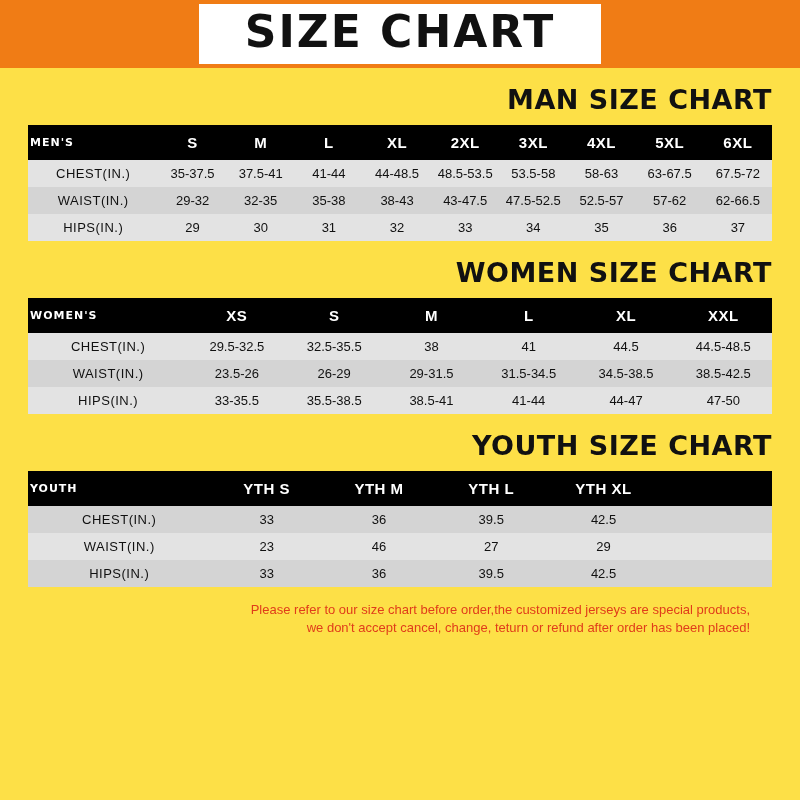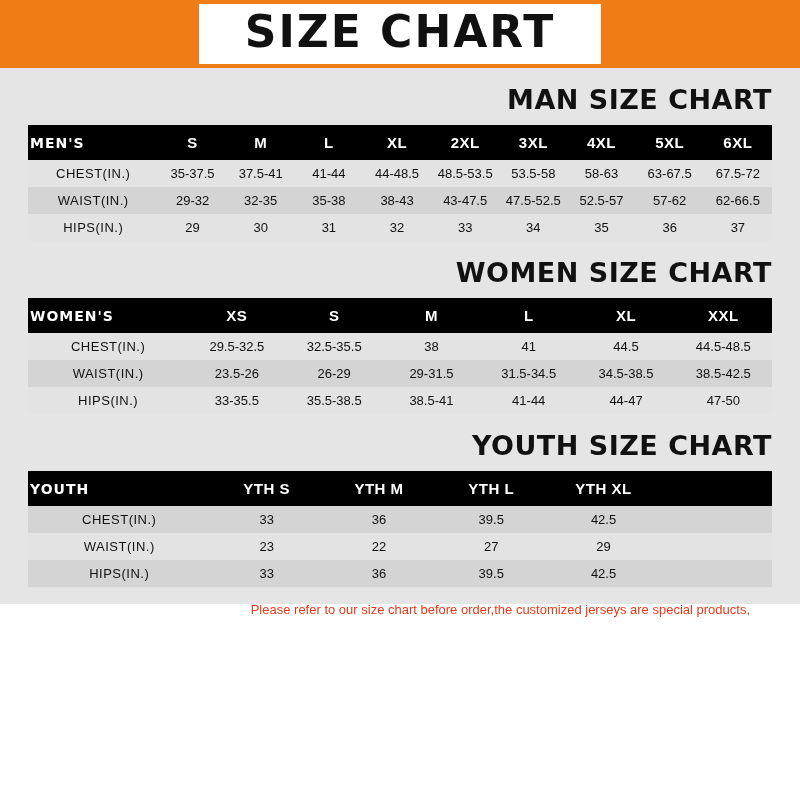--- a/index.html
+++ b/index.html
@@ -9,23 +9,23 @@
   body {
     width: 800px;
     height: 800px;
     background: #ffffff;
     font-family: "Liberation Sans", sans-serif;
     overflow: hidden;
   }
   .page {
     position: relative;
     width: 800px;
-    height: 604px;
+    height: 800px;
     box-sizing: border-box;
-    background: #e5e5e5;
+    background: #fde047;
   }
   
   .header-band {
     position: relative;
     height: 68px;
     background: #f07c15;
     display: flex;
     align-items: center;
     justify-content: center;
   }
@@ -81,21 +81,21 @@
   table.size-table thead th {
     color: #ffffff;
     font-weight: bold;
     font-size: 15px;
     padding: 9px 2px;
     letter-spacing: 0.5px;
   }
   table.size-table thead th.row-head {
     text-align: left;
     font-family: "DejaVu Sans", sans-serif;
-    font-size: 14px;
+    font-size: 11px;
     letter-spacing: 1px;
   }
   table.size-table tbody tr.band-light {
     background: #e3e3e3;
   }
   table.size-table tbody tr.band-mid {
     background: #d4d4d4;
   }
   table.size-table tbody td.row-head {
     font-size: 13px;
@@ -242,34 +242,35 @@
           <td class="row-head">CHEST(IN.)</td>
           <td>33</td>
           <td>36</td>
           <td>39.5</td>
           <td>42.5</td>
           <td></td>
         </tr>
         <tr class="band-light">
           <td class="row-head">WAIST(IN.)</td>
           <td>23</td>
-          <td>22</td>
+          <td>46</td>
           <td>27</td>
           <td>29</td>
           <td></td>
         </tr>
         <tr class="band-mid">
           <td class="row-head">HIPS(IN.)</td>
           <td>33</td>
           <td>36</td>
           <td>39.5</td>
           <td>42.5</td>
           <td></td>
         </tr>
       </tbody>
     </table>
 
     <div class="footer-note">
       <div>Please refer to our size chart before order,the customized jerseys are special products,</div>
+      <div>we don't accept cancel, change, teturn or refund after order has been placed!</div>
     </div>
 
   </div>
 </div>
 
 </body></html>

